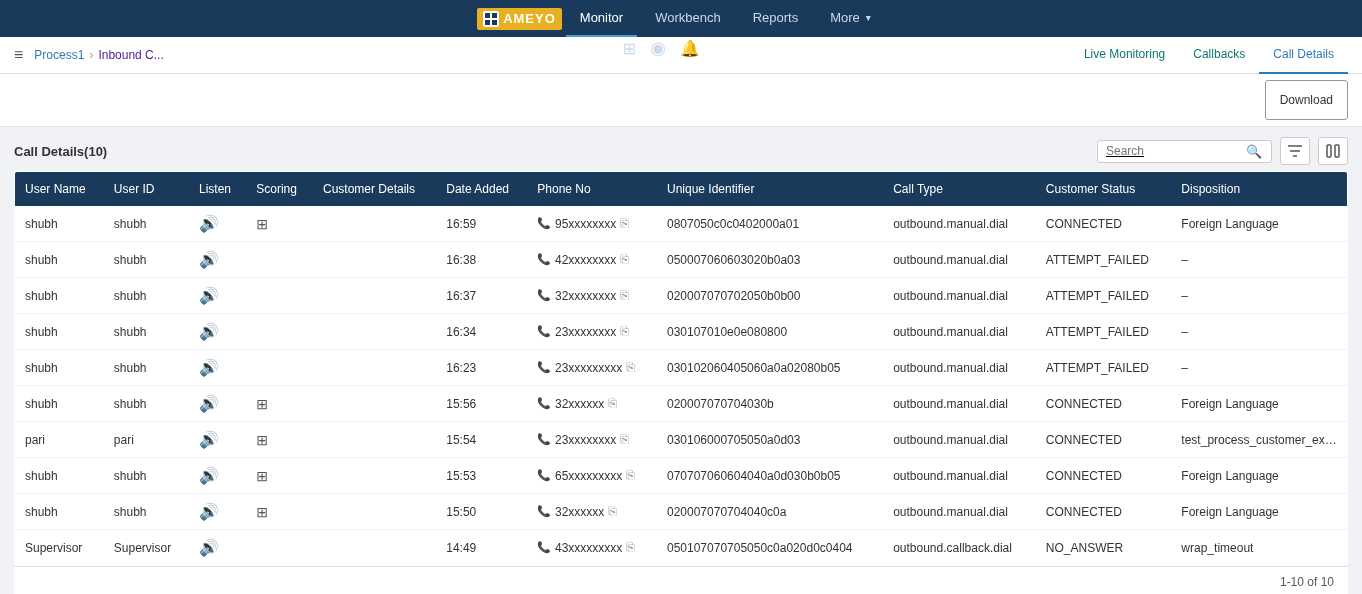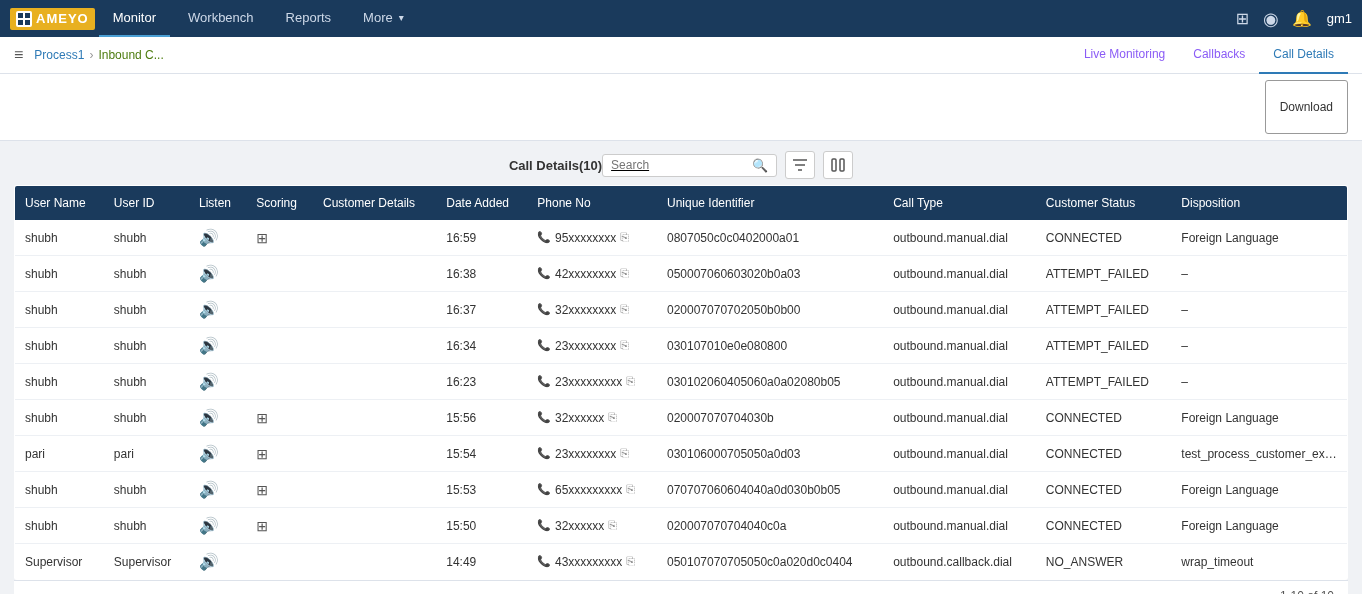--- a/index.html
+++ b/index.html
@@ -6,20 +6,21 @@
     body { font-family: 'Segoe UI', Arial, sans-serif; font-size: 13px; background: #f0f2f5; color: #333; }
 
     
     .top-nav {
       background: #1a3a5c;
       height: 37px;
       display: flex;
       align-items: center;
       padding: 0 10px;
       justify-content: space-between;
+      flex-direction: column;
     }
     .top-nav-left { display: flex; align-items: center; gap: 4px; }
     .logo-box {
       background: #e8b020;
       padding: 3px 6px;
       border-radius: 2px;
       display: flex; align-items: center; gap: 4px;
     }
     .logo-icon {
       width: 16px; height: 16px;
@@ -51,59 +52,59 @@
       display: flex;
       align-items: center;
       justify-content: space-between;
       padding: 0 14px;
       border-bottom: 1px solid #dde2ea;
     }
     .breadcrumb { display: flex; align-items: center; gap: 5px; font-size: 12px; }
     .breadcrumb-menu { color: #555; font-size: 16px; cursor: pointer; margin-right: 6px; }
     .breadcrumb-link { color: #2e7ab6; cursor: pointer; }
     .breadcrumb-sep { color: #999; }
-    .breadcrumb-current { color: #4d7c0f; cursor: pointer; }
+    .breadcrumb-current { color: #4c1d95; cursor: pointer; }
     .sub-nav { display: flex; align-items: center; gap: 0; }
     .sub-nav-item {
       padding: 0 14px;
       height: 37px;
       display: flex; align-items: center;
       font-size: 12px;
-      color: #8b5cf6;
+      color: #0f766e;
       cursor: pointer;
       border-bottom: 2px solid transparent;
     }
     .sub-nav-item.active { color: #2e7ab6; border-bottom: 2px solid #2e7ab6; font-weight: 400; }
 
     
     .download-bar {
       background: white;
       padding: 6px 14px;
       display: flex;
       justify-content: flex-end;
       border-bottom: 1px solid #dde2ea;
     }
     .download-btn {
       border: 1px solid #999;
       background: white;
-      padding: 19px 14px;
+      padding: 12px 14px;
       border-radius: 3px;
       font-size: 12px;
       cursor: pointer;
       color: #333;
     }
 
     
     .main-content { padding: 10px 14px; }
 
     
     .table-header-bar {
       display: flex;
       align-items: center;
-      justify-content: center;
+      justify-content: space-between;
       margin-bottom: 6px;
     }
     .table-title { font-size: 13px; font-weight: 600; color: #333; }
     .table-header-right { display: flex; align-items: center; gap: 8px; }
     .search-box {
       display: flex; align-items: center;
       border: 1px solid #ccc;
       border-radius: 3px;
       background: white;
       padding: 3px 8px;

